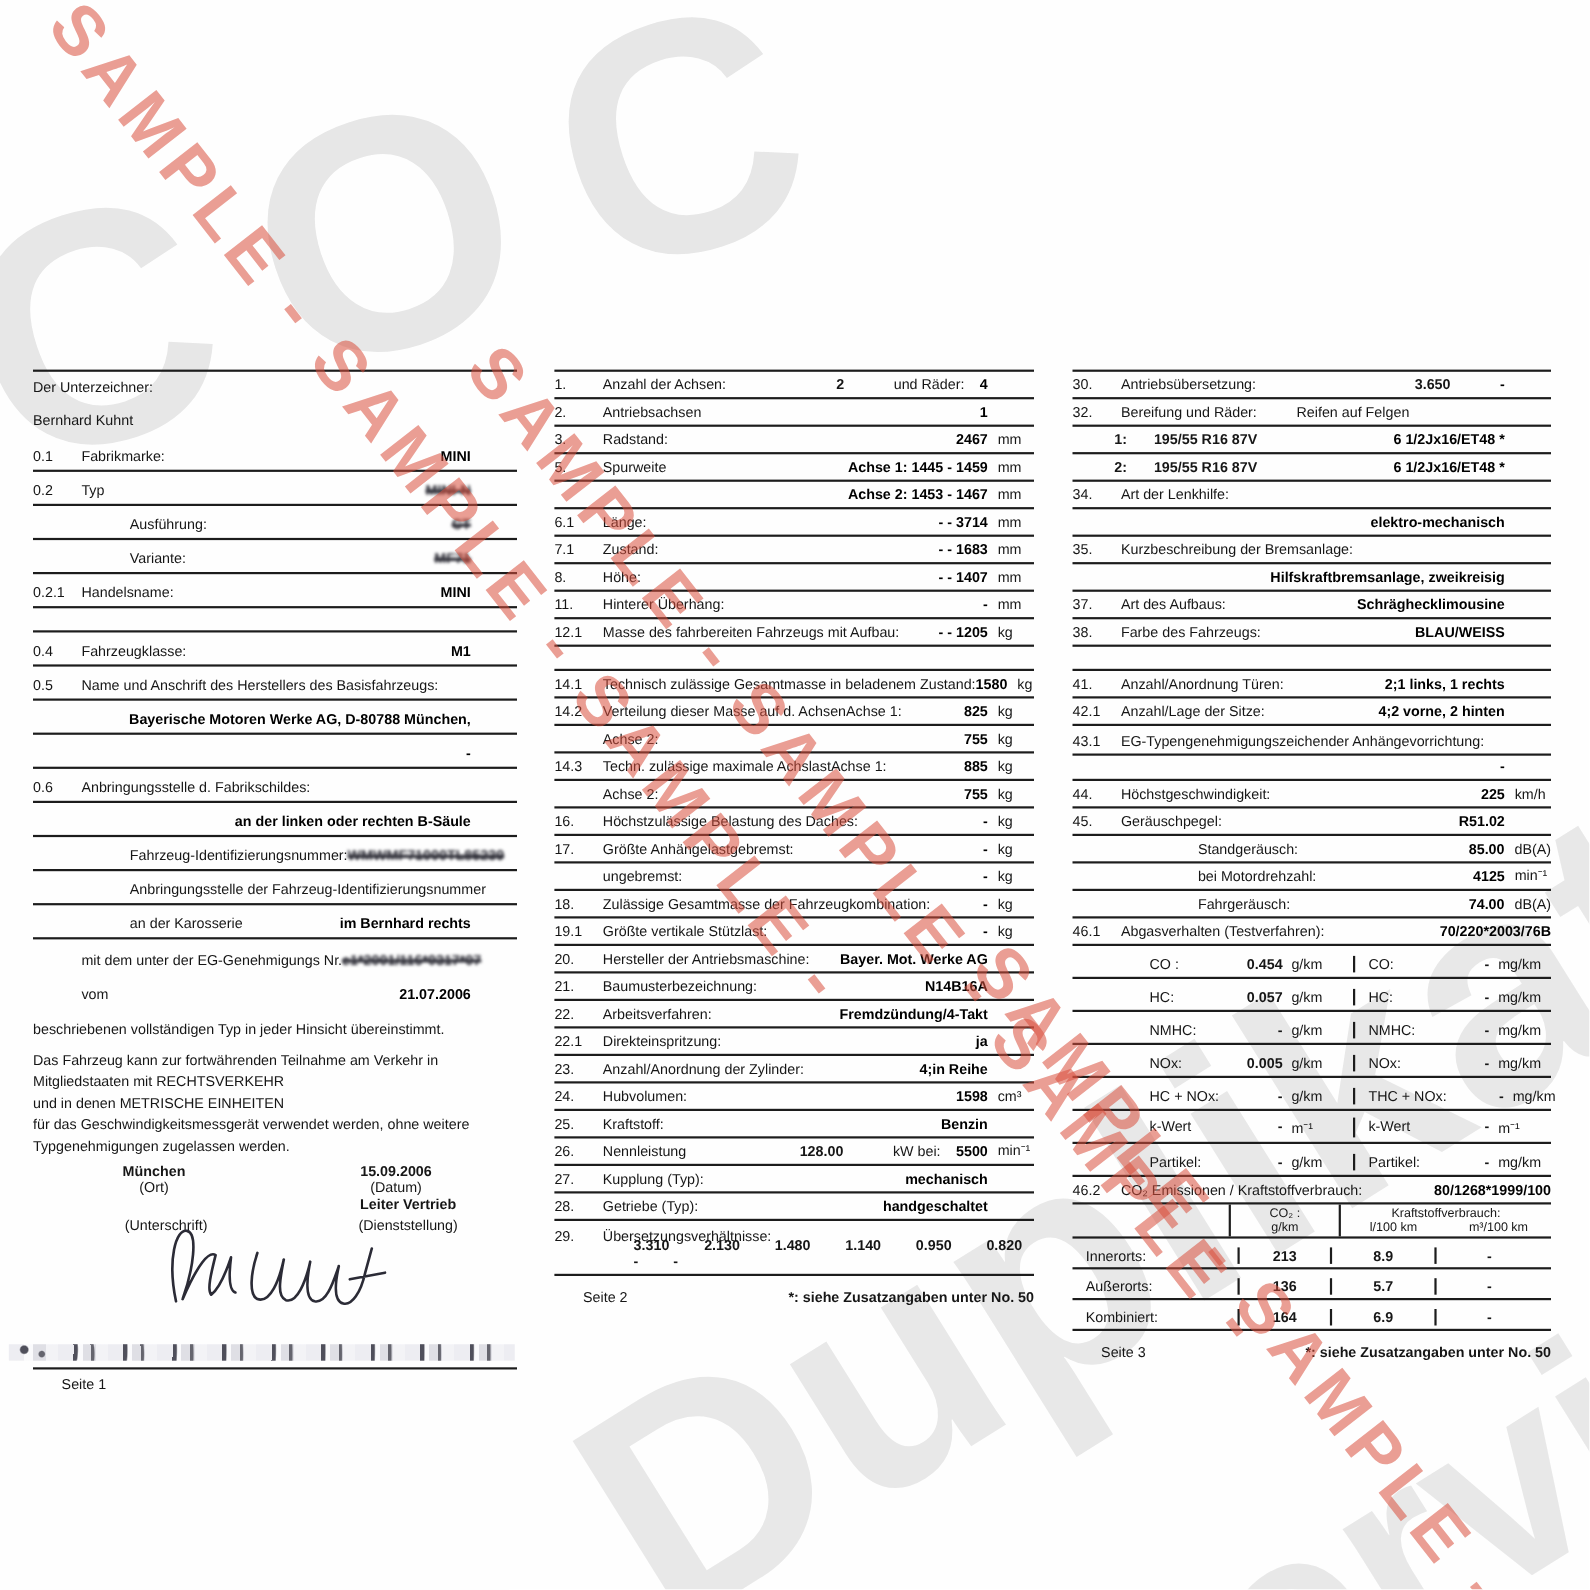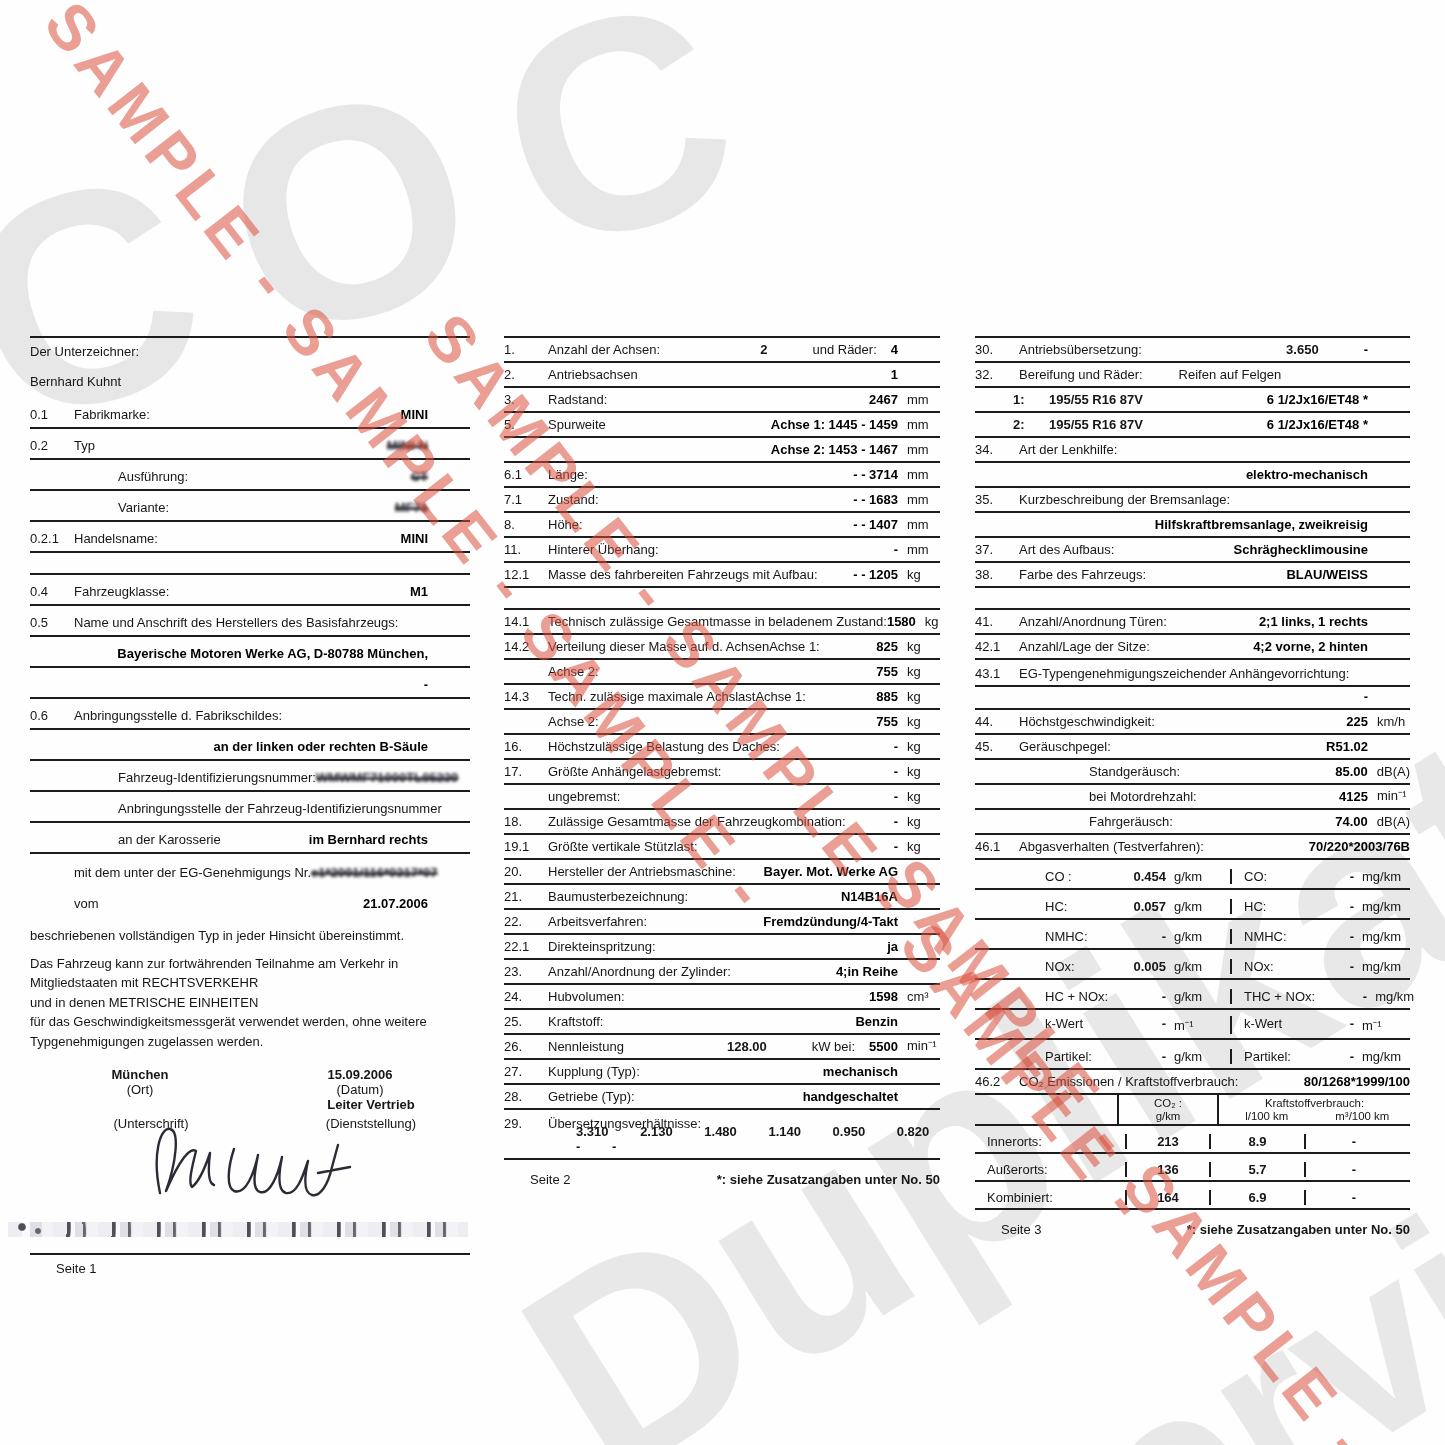--- a/index.html
+++ b/index.html
@@ -37,21 +37,21 @@
   .mid{flex:1;text-align:right;padding-right:45px;font-weight:bold;white-space:nowrap;}
   .mlbl{flex:0 0 auto;padding-right:14px;white-space:nowrap;}
   .val{margin-left:auto;font-weight:bold;text-align:right;white-space:nowrap;color:#000;}
   .unit{flex:0 0 42px;padding-left:9px;box-sizing:border-box;text-align:left;white-space:nowrap;}
   .redacted{filter:blur(1.6px);text-decoration:line-through;text-decoration-thickness:3px;color:#2f2f38;}
   .ratios{font-weight:bold;padding-left:72px;word-spacing:28px;}
   
   .intro div{padding:6px 0 2px 0;height:22px;}
   .legal{margin-top:10px;line-height:19.5px;}
   .legal .gap{height:8px;}
-  .placedate{display:flex;margin-top:16px;}
+  .placedate{display:flex;margin-top:6px;}
   .pd{width:50%;text-align:center;font-weight:bold;}
   .pd .sub{font-weight:normal;}
   .sigzone{position:relative;height:150px;}
   .sigzone svg{position:absolute;left:120px;top:18px;}
   .sigrow{display:flex;align-items:flex-end;}
   .siglbl{width:55%;text-align:center;}
   .rolebox{width:45%;text-align:center;}
   .rolebox .role{font-weight:bold;padding-bottom:4px;}
   .colfooter{display:flex;margin-top:6px;padding-top:6px;}
   .col1 .colfooter{border-top:2px solid #1c1c1c;}

